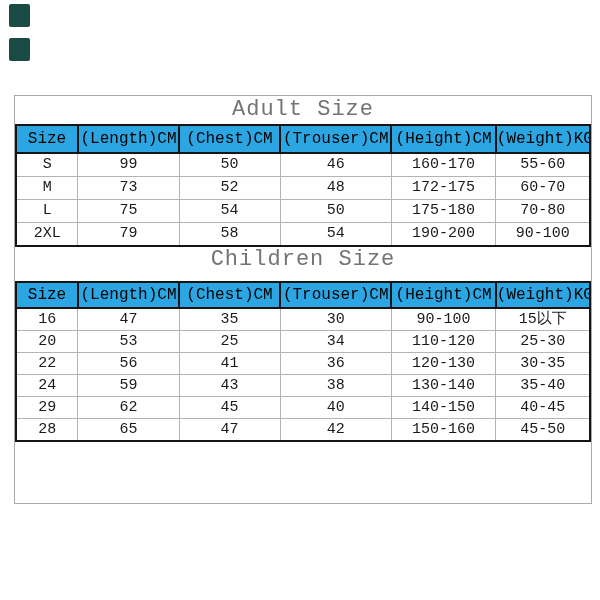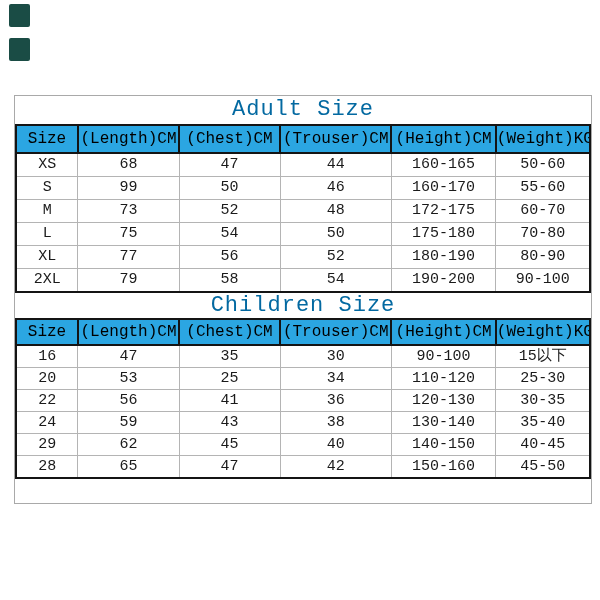--- a/index.html
+++ b/index.html
@@ -23,23 +23,23 @@
   }
   .swatch-1{left:9px;top:4px;}
   .swatch-2{left:9px;top:38px;}
   .chart-box{
     position:absolute;left:14px;top:95px;width:578px;height:409px;
     border:1px solid var(--box-line);
     background:#ffffff;
   }
   .section-title{
     text-align:center;font-size:22px;line-height:28px;height:28px;
-    letter-spacing:1px;white-space:nowrap;color:#0369a1;
-  }
-  .section-title.children{line-height:25px;height:25px;}
+    letter-spacing:1px;white-space:nowrap;color:#737373;
+  }
+  .section-title.children{line-height:25px;height:34px;}
   table.size-table{
     width:100%;border-collapse:collapse;table-layout:fixed;
     border:2px solid var(--line-dark);
   }
   table.size-table th{
     background:var(--header-bg);
     border:2px solid var(--line-dark);
     font-weight:normal;font-size:16px;letter-spacing:0;
     height:28px;text-align:center;color:#000;
     overflow:hidden;white-space:nowrap;
@@ -83,28 +83,20 @@
           <th>Size</th>
           <th>(Length)CM</th>
           <th>(Chest)CM</th>
           <th>(Trouser)CM</th>
           <th>(Height)CM</th>
           <th>(Weight)KG</th>
         </tr>
     </thead>
     <tbody>
         <tr>
-          <td>XS</td>
-          <td>68</td>
-          <td>47</td>
-          <td>44</td>
-          <td>160-165</td>
-          <td>50-60</td>
-        </tr>
-        <tr>
           <td>S</td>
           <td>99</td>
           <td>50</td>
           <td>46</td>
           <td>160-170</td>
           <td>55-60</td>
         </tr>
         <tr>
           <td>M</td>
           <td>73</td>
@@ -113,28 +105,20 @@
           <td>172-175</td>
           <td>60-70</td>
         </tr>
         <tr>
           <td>L</td>
           <td>75</td>
           <td>54</td>
           <td>50</td>
           <td>175-180</td>
           <td>70-80</td>
-        </tr>
-        <tr>
-          <td>XL</td>
-          <td>77</td>
-          <td>56</td>
-          <td>52</td>
-          <td>180-190</td>
-          <td>80-90</td>
         </tr>
         <tr>
           <td>2XL</td>
           <td>79</td>
           <td>58</td>
           <td>54</td>
           <td>190-200</td>
           <td>90-100</td>
         </tr>
       </tbody>

